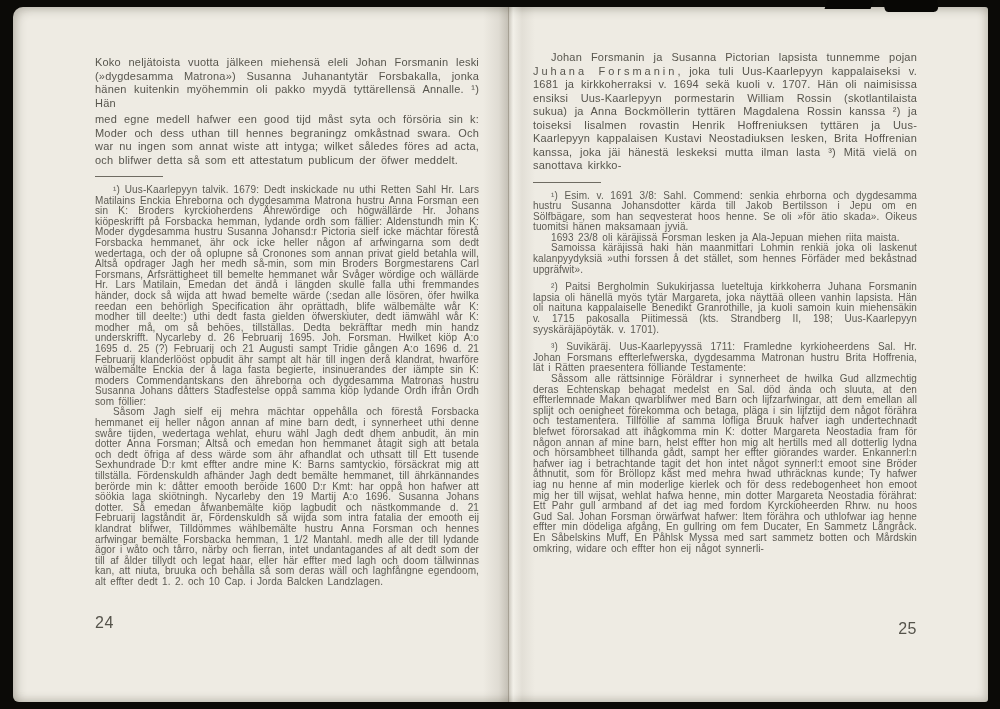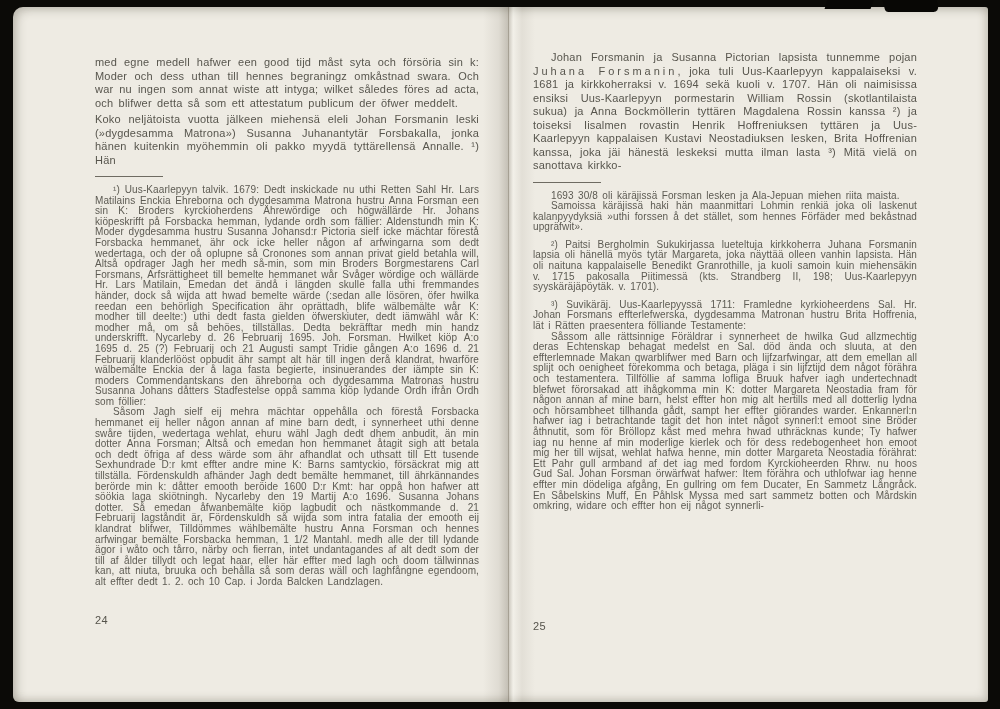--- a/index.html
+++ b/index.html
@@ -81,57 +81,58 @@
     letter-spacing: 0.1px;
     word-spacing: 1.5px;
     text-indent: 18px;
     color: #5c5a52;
   }
   .fn p.fn-gap { margin-top: 7px; }
   .indented { text-indent: 18px; }
   .spaced-name { letter-spacing: 3px; }
   .pagenum {
     position: absolute;
-    font-size: 11px;
+    font-size: 16px;
     color: #55534b;
     letter-spacing: 0.5px;
   }
   .pagenum.left { left: 95px; top: 614px; }
-  .pagenum.right { left: 533px; top: 620px; width: 384px; }
+  .pagenum.right { left: 533px; top: 620px; width: 384px; text-align: right; }
   .col-left-main { left: 95px; top: 56px; }
   .col-right-main { left: 533px; top: 51px; }
 </style>
 </head>
 <body>
 
 <div class="book"></div>
 <div class="gutter"></div>
 <div class="gutter-line"></div>
 <div class="artifact a1"></div>
 <div class="artifact a2"></div>
 
 <div class="textcol col-left-main">
   <div class="main">
+    <p>Koko neljätoista vuotta jälkeen miehensä eleli Johan Forsmanin leski (»dygdesamma Matrona») Susanna Juhanantytär Forsbakalla, jonka hänen kuitenkin myöhemmin oli pakko myydä tyttärellensä Annalle. ¹) Hän</p>
     <p>med egne medell hafwer een good tijd måst syta och försöria sin k: Moder och dess uthan till hennes begraningz omkåstnad swara. Och war nu ingen som annat wiste att intyga; wilket således föres ad acta, och blifwer detta så som ett attestatum publicum der öfwer meddelt.</p>
-    <p>Koko neljätoista vuotta jälkeen miehensä eleli Johan Forsmanin leski (»dygdesamma Matrona») Susanna Juhanantytär Forsbakalla, jonka hänen kuitenkin myöhemmin oli pakko myydä tyttärellensä Annalle. ¹) Hän</p>
   </div>
   <div class="fnrule"></div>
   <div class="fn">
     <p>¹) Uus-Kaarlepyyn talvik. 1679: Dedt inskickade nu uthi Retten Sahl Hr. Lars Matilains Enckia Ehreborna och dygdesamma Matrona hustru Anna Forsman een sin K: Broders kyrckioherdens Ährewördige och högwällärde Hr. Johans kiöpeskrifft på Forsbacka hemman, lydande ordh som fällier: Aldenstundh min K: Moder dygdesamma hustru Susanna Johansd:r Pictoria sielf icke mächtar förestå Forsbacka hemmanet, ähr ock icke heller någon af arfwingarna som dedt wedertaga, och der oå oplupne så Cronones som annan privat gield betahla will, Altså opdrager Jagh her medh så-min, som min Broders Borgmestarens Carl Forsmans, Arfsrättigheet till bemelte hemmanet wår Svåger wördige och wällärde Hr. Lars Matilain, Emedan det ändå i längden skulle falla uthi fremmandes händer, dock så wijda att hwad bemelte wärde (:sedan alle lösören, öfer hwilka reedan een behörligh Specification ähr oprättadh, blife wälbemälte wår K: modher till deelte:) uthi dedt fasta gielden öfwerskiuter, dedt iämwähl wår K: modher må, om så behöes, tillställas. Dedta bekräfftar medh min handz underskrifft. Nycarleby d. 26 Februarij 1695. Joh. Forsman. Hwilket kiöp A:o 1695 d. 25 (?) Februarij och 21 Augusti sampt Tridie gången A:o 1696 d. 21 Februarij klanderlööst opbudit ähr sampt alt här till ingen derå klandrat, hwarföre wälbemälte Enckia der å laga fasta begierte, insinuerandes der iämpte sin K: moders Commendantskans den ähreborna och dygdesamma Matronas hustru Susanna Johans dåtters Stadfestelse oppå samma kiöp lydande Ordh ifrån Ordh som föllier:</p>
     <p>Såsom Jagh sielf eij mehra mächtar oppehålla och förestå Forsbacka hemmanet eij heller någon annan af mine barn dedt, i synnerheet uthi denne swåre tijden, wedertaga wehlat, ehuru wähl Jagh dedt dhem anbudit, än min dotter Anna Forsman; Altså och emedan hon hemmanet åtagit sigh att betala och dedt öfriga af dess wärde som ähr afhandlat och uthsatt till Ett tusende Sexhundrade D:r kmt effter andre mine K: Barns samtyckio, försäckrat mig att tillställa. Fördenskuldh afhänder Jagh dedt bemälte hemmanet, till ährkännandes berörde min k: dåtter emooth beröide 1600 D:r Kmt: har oppå hon hafwer att söökia laga skiötningh. Nycarleby den 19 Martij A:o 1696. Susanna Johans dotter. Så emedan åfwanbemälte kiöp lagbudit och nästkommande d. 21 Februarij lagståndit är, Fördenskuldh så wijda som intra fatalia der emooth eij klandrat blifwer, Tilldömmes wählbemälte hustru Anna Forsman och hennes arfwingar bemälte Forsbacka hemman, 1 1/2 Mantahl. medh alle der till lydande ägor i wåto och tårro, närby och fierran, intet undantagandes af alt dedt som der till af ålder tillydt och legat haar, eller här effter med lagh och doom tällwinnas kan, att niuta, bruuka och behålla så som deras wäll och laghfångne egendoom, alt effter dedt 1. 2. och 10 Cap. i Jorda Balcken Landzlagen.</p>
   </div>
 </div>
 <div class="pagenum left">24</div>
 
 <div class="textcol col-right-main">
   <div class="main">
     <p class="indented"><span>Johan Forsmanin ja Susanna Pictorian lapsista tunnemme pojan </span><span class="spaced-name">Juhana Forsmanin</span><span>, joka tuli Uus-Kaarlepyyn kappalaiseksi v. 1681 ja kirkkoherraksi v. 1694 sekä kuoli v. 1707. Hän oli naimisissa ensiksi Uus-Kaarlepyyn pormestarin William Rossin (skotlantilaista sukua) ja Anna Bockmöllerin tyttären Magdalena Rossin kanssa ²) ja toiseksi Iisalmen rovastin Henrik Hoffreniuksen tyttären ja Uus-Kaarlepyyn kappalaisen Kustavi Neostadiuksen lesken, Brita Hoffrenian kanssa, joka jäi hänestä leskeksi mutta ilman lasta ³) Mitä vielä on sanottava kirkko-</span></p>
   </div>
   <div class="fnrule"></div>
   <div class="fn">
-    <p>1693 30/8 oli käräjissä Forsman lesken ja Ala-Jepuan miehen riita maista.</p>
+    <p>¹) Esim. v. 1691 3/8: Sahl. Commend: senkia ehrborna och dygdesamma hustru Susanna Johansdotter kärda till Jakob Bertilsson i Jepu om en Sölfbägare, som han seqvesterat hoos henne. Se oli »för ätio skada». Oikeus tuomitsi hänen maksamaan jyviä.</p>
+    <p>1693 23/8 oli käräjissä Forsman lesken ja Ala-Jepuan miehen riita maista.</p>
     <p>Samoissa käräjissä haki hän maanmittari Lohmin renkiä joka oli laskenut kalanpyydyksiä »uthi forssen å det stället, som hennes Förfäder med bekåstnad upgräfwit».</p>
     <p class="fn-gap">²) Paitsi Bergholmin Sukukirjassa lueteltuja kirkkoherra Juhana Forsmanin lapsia oli hänellä myös tytär Margareta, joka näyttää olleen vanhin lapsista. Hän oli naituna kappalaiselle Benedikt Granrothille, ja kuoli samoin kuin miehensäkin v. 1715 pakosalla Piitimessä (kts. Strandberg II, 198; Uus-Kaarlepyyn syyskäräjäpöytäk. v. 1701).</p>
     <p class="fn-gap">³) Suvikäräj. Uus-Kaarlepyyssä 1711: Framledne kyrkioheerdens Sal. Hr. Johan Forsmans effterlefwerska, dygdesamma Matronan hustru Brita Hoffrenia, lät i Rätten praesentera fölliande Testamente:</p>
     <p>Såssom alle rättsinnige Föräldrar i synnerheet de hwilka Gud allzmechtig deras Echtenskap behagat medelst en Sal. död ända och sluuta, at den effterlemnade Makan qwarblifwer med Barn och lijfzarfwingar, att dem emellan all splijt och oenigheet förekomma och betaga, pläga i sin lijfztijd dem något förähra och testamentera. Tillföllie af samma lofliga Bruuk hafver iagh undertechnadt blefwet förorsakad att ihågkomma min K: dotter Margareta Neostadia fram för någon annan af mine barn, helst effter hon mig alt hertills med all dotterlig lydna och hörsambheet tillhanda gådt, sampt her effter giörandes warder. Enkannerl:n hafwer iag i betrachtande tagit det hon intet något synnerl:t emoot sine Bröder åthnutit, som för Bröllopz kåst med mehra hwad uthräcknas kunde; Ty hafwer iag nu henne af min moderlige kierlek och för dess redebogenheet hon emoot mig her till wijsat, wehlat hafwa henne, min dotter Margareta Neostadia förährat: Ett Pahr gull armband af det iag med fordom Kyrckioheerden Rhrw. nu hoos Gud Sal. Johan Forsman örwärfwat hafwer: Item förähra och uthlofwar iag henne effter min dödeliga afgång, En gullring om fem Ducater, En Sammetz Långråck. En Såbelskins Muff, En Påhlsk Myssa med sart sammetz botten och Mårdskin omkring, widare och effter hon eij något synnerli-</p>
   </div>
 </div>
 <div class="pagenum right">25</div>
 
 </body></html>

